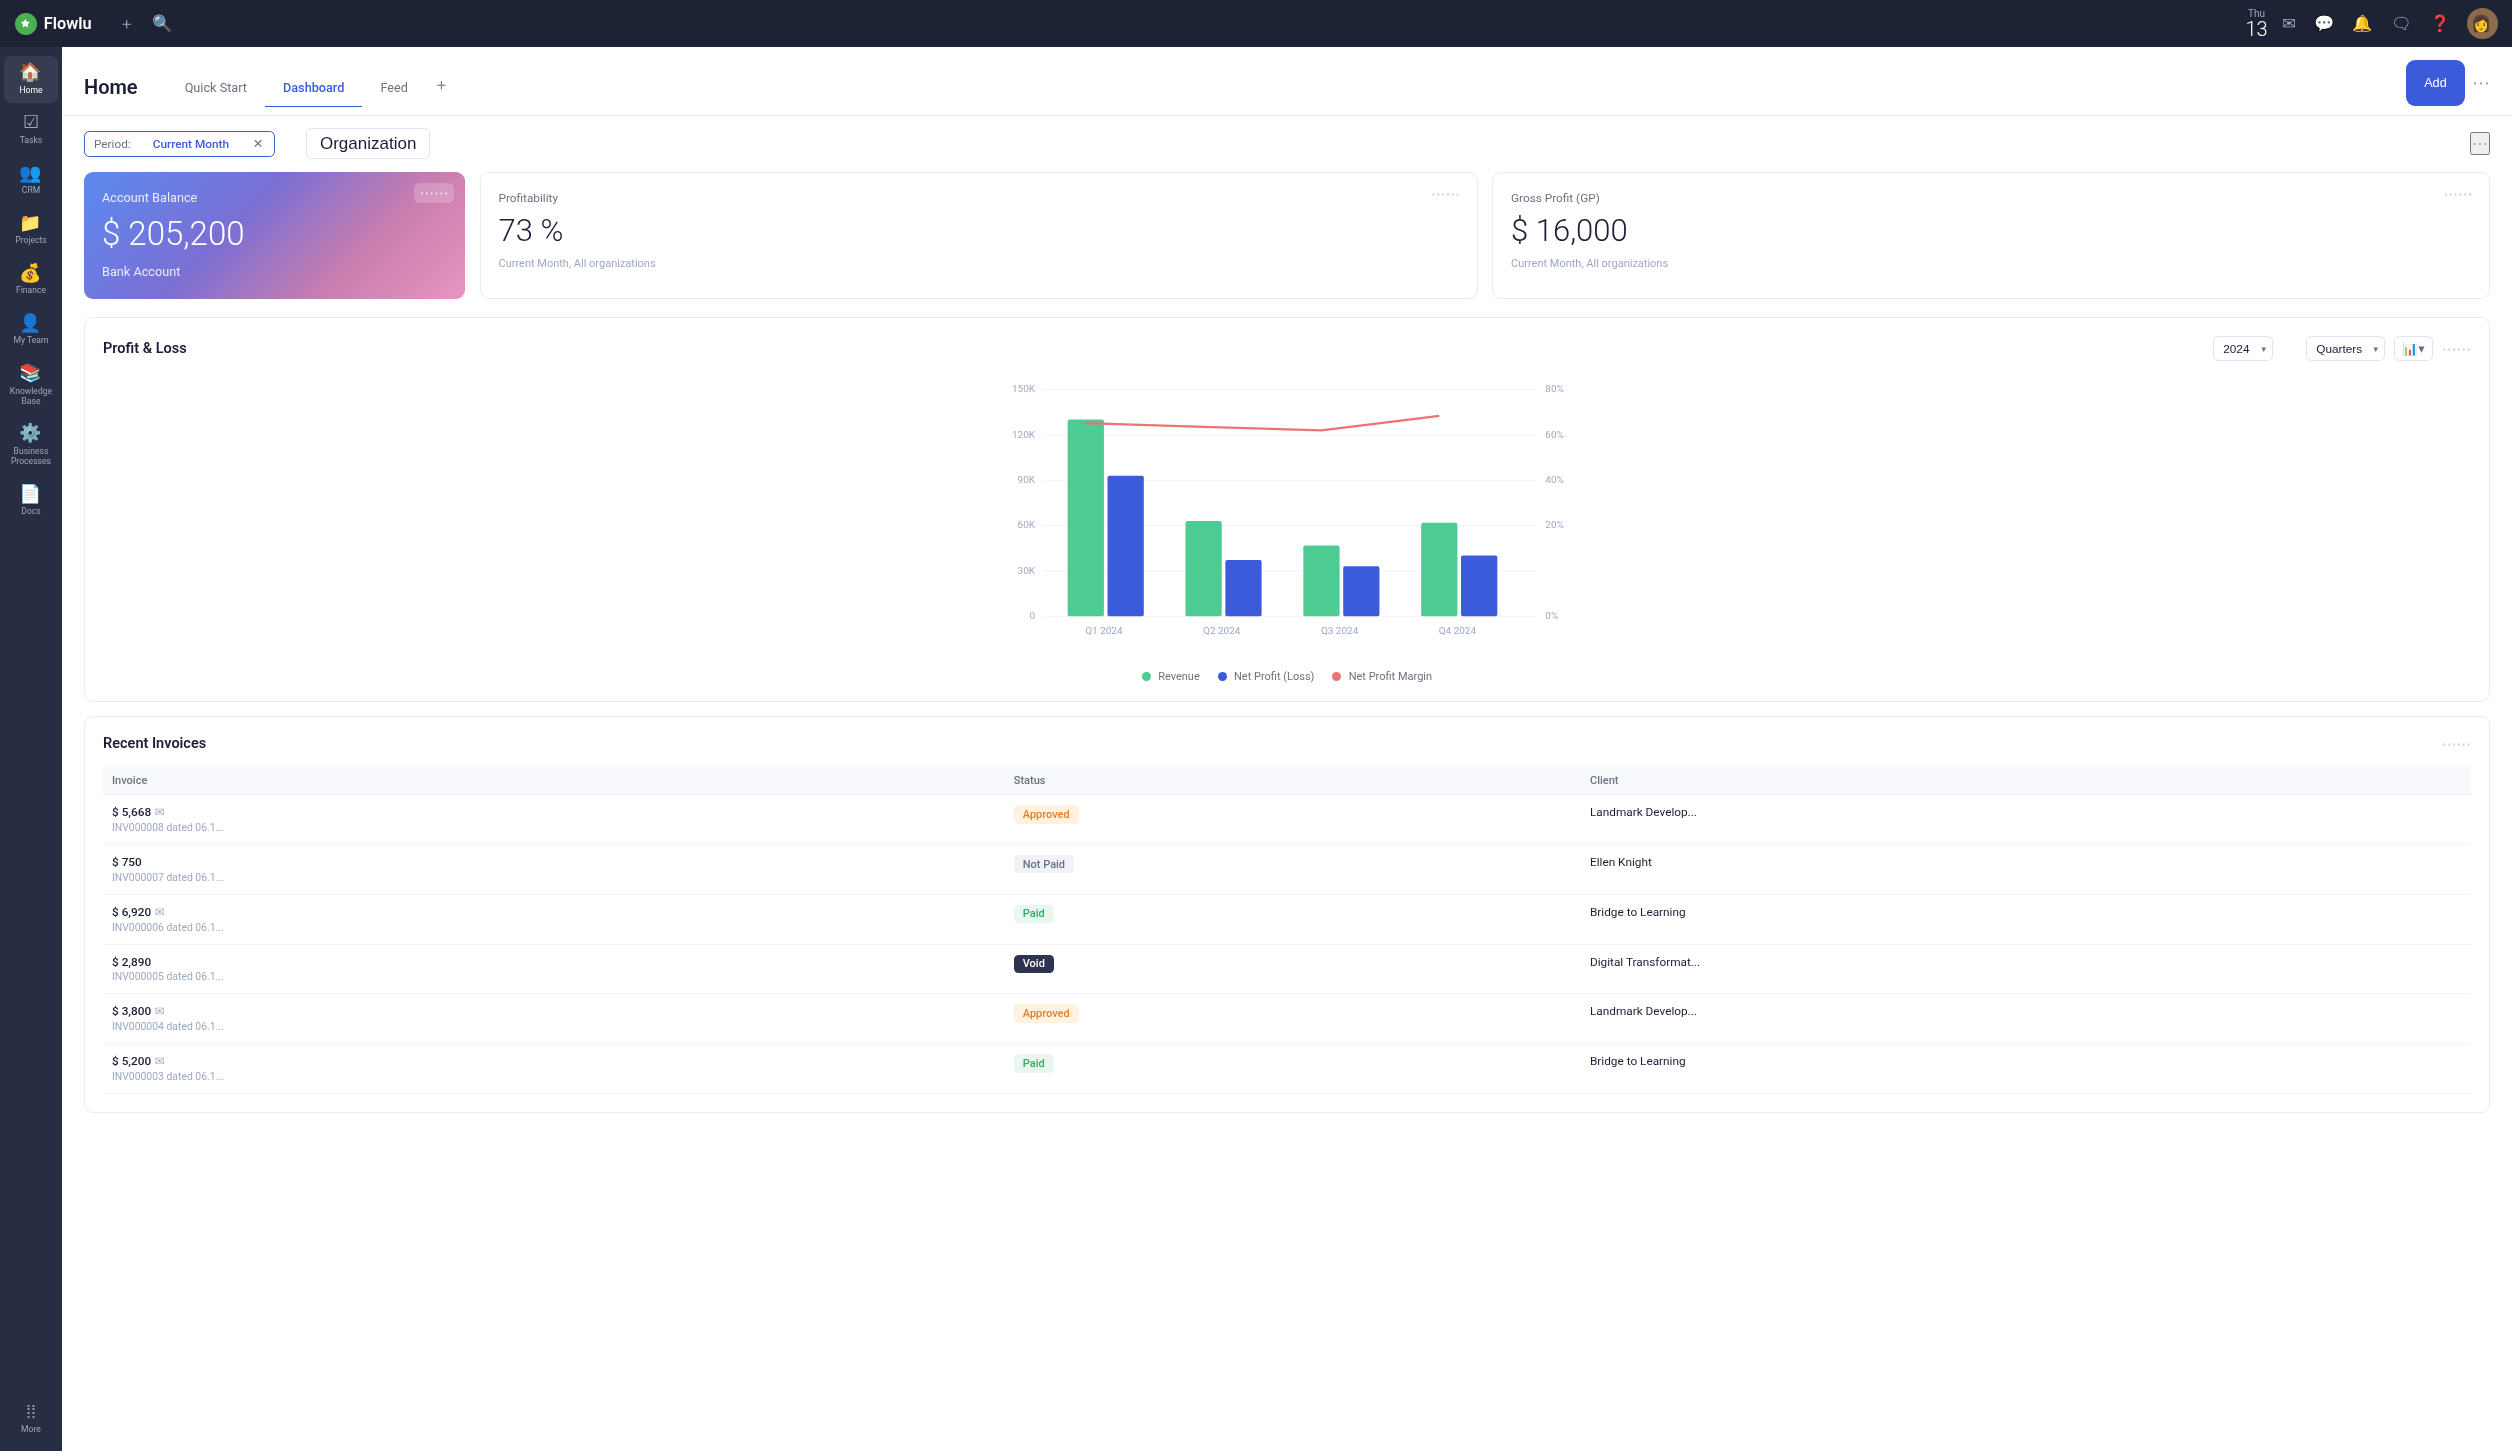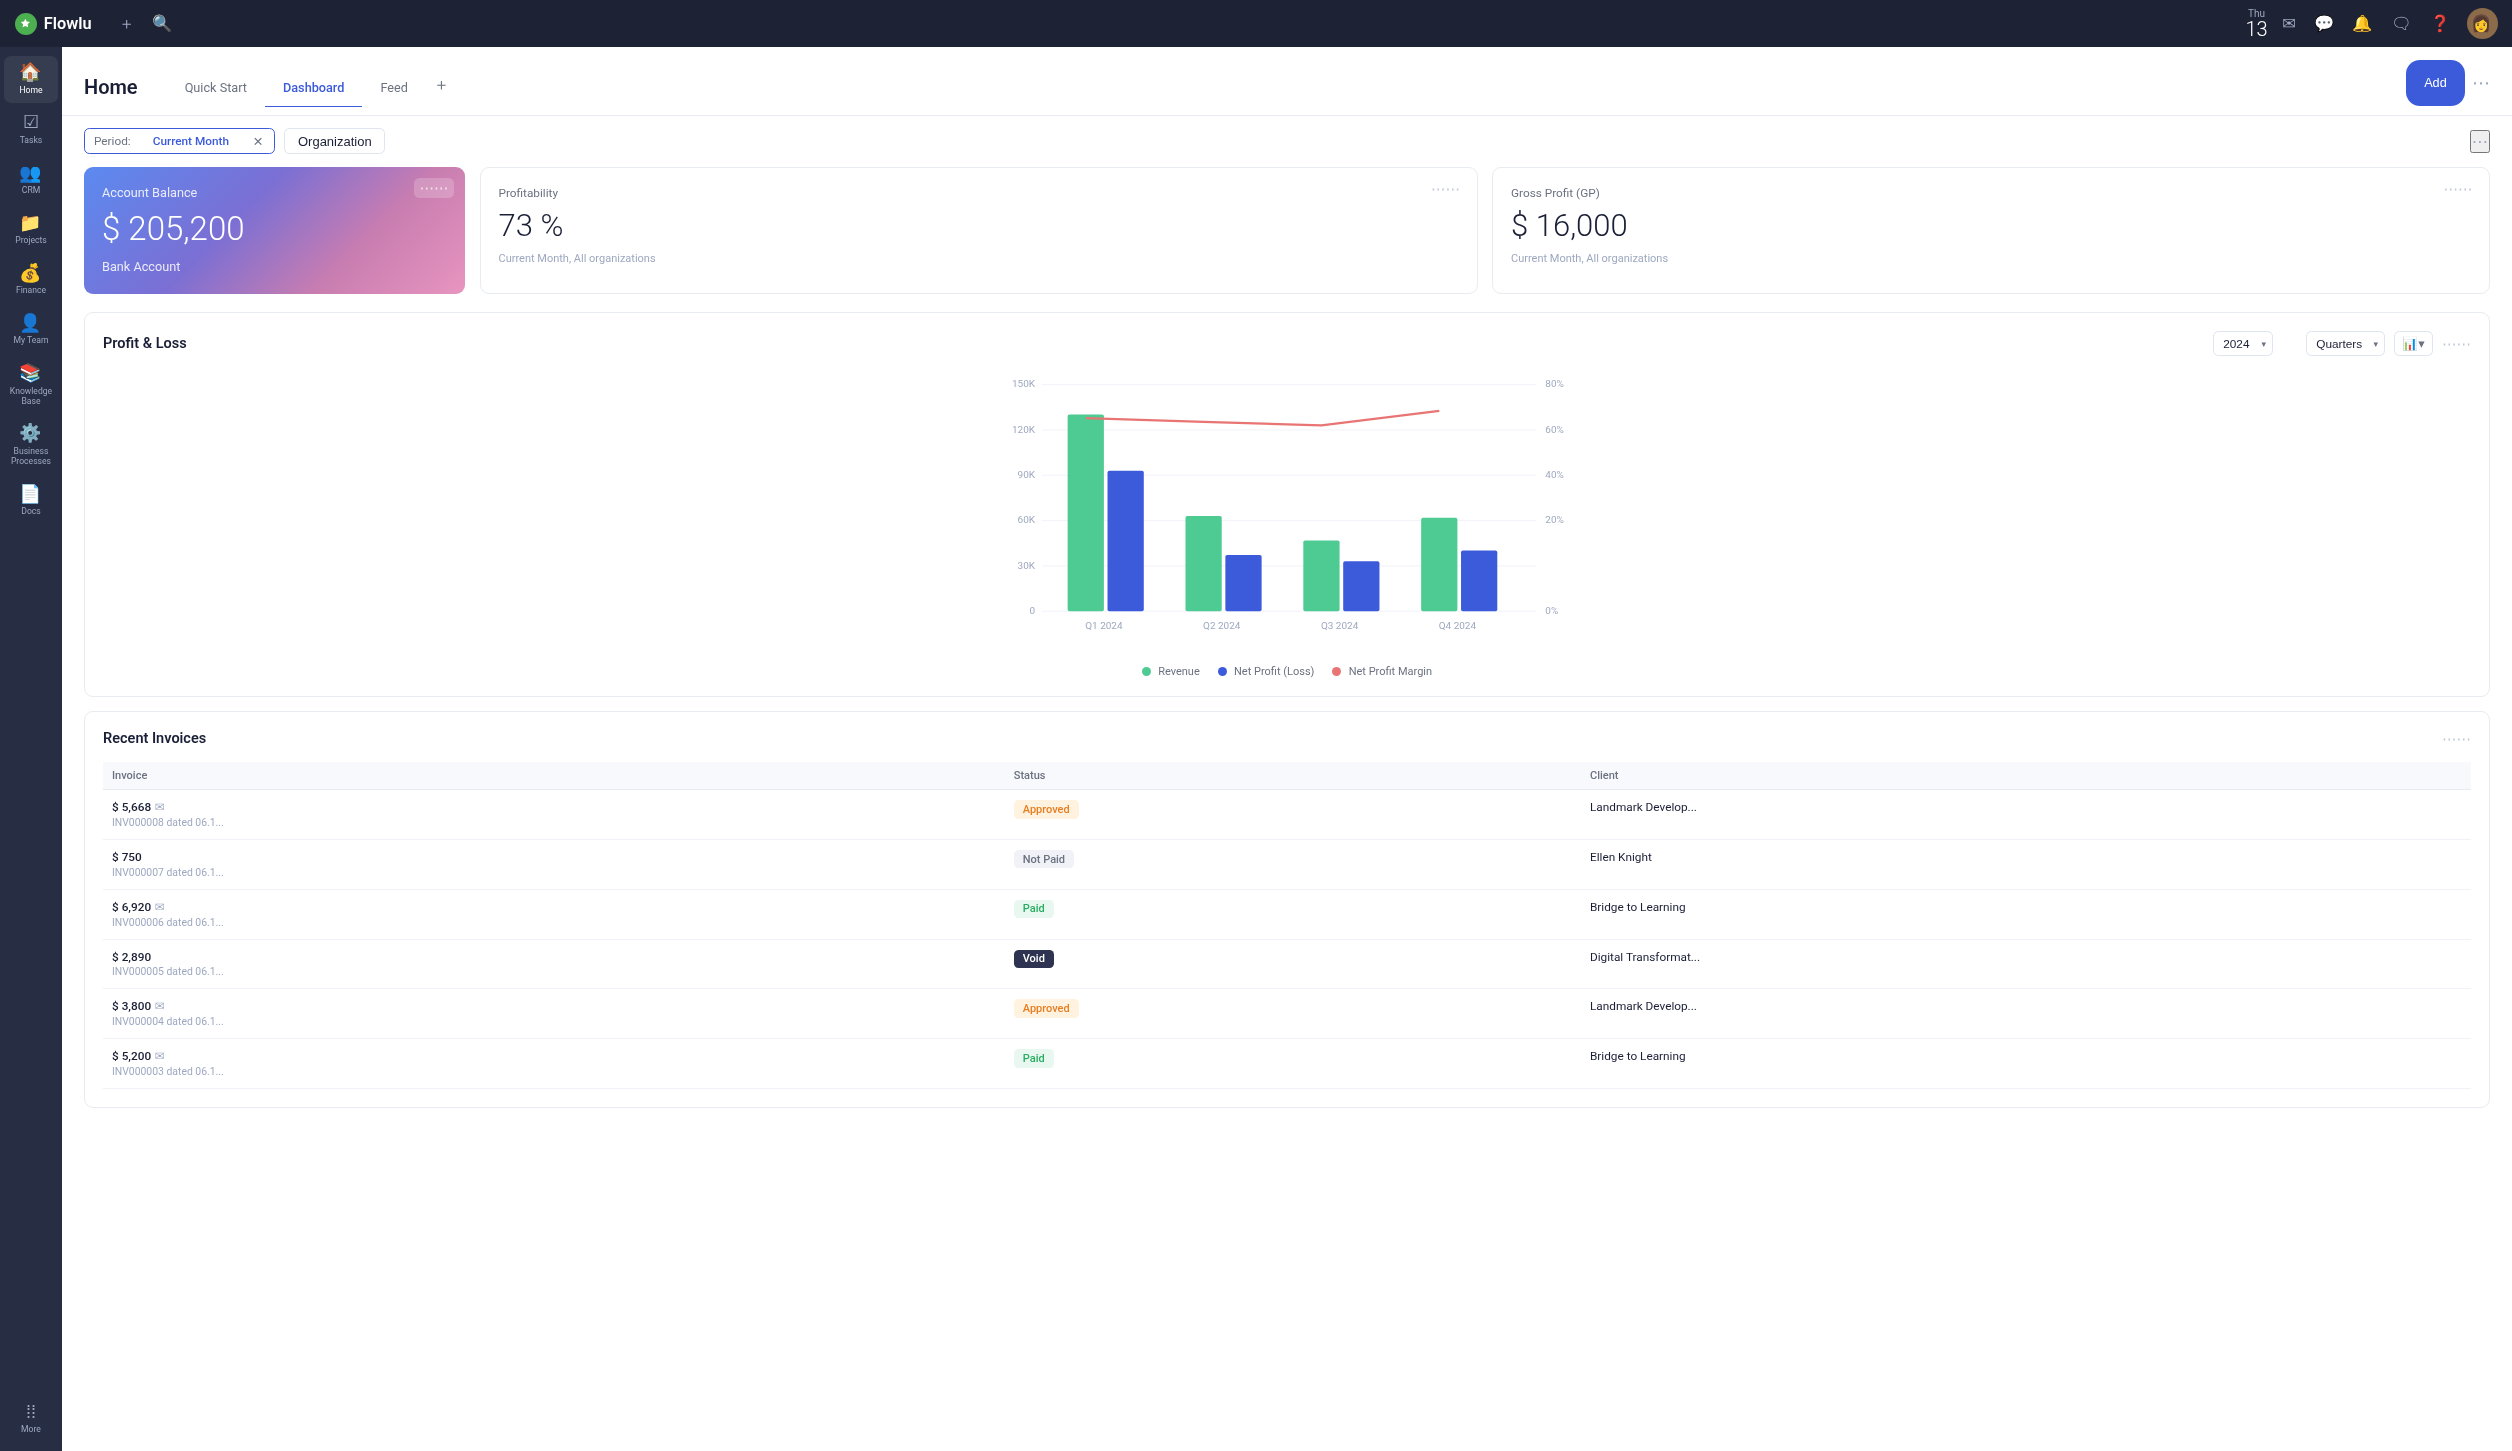--- a/index.html
+++ b/index.html
@@ -35,30 +35,30 @@
     .content { flex: 1; background: #fff; overflow-y: auto; display: flex; flex-direction: column; }
 
     
     .page-header { display: flex; align-items: center; padding: 12.7px 22px 0; border-bottom: 0.9px solid #e8ecf0; background: #fff; flex-shrink: 0; }
     .page-title { font-size: 20px; font-weight: 600; color: #1a1f36; margin-right: 29px; }
     .tabs { display: flex; gap: 0; align-items: flex-end; flex: 1; }
     .tab { padding: 11px 18px; font-size: 12.7px; color: #6b7280; cursor: pointer; border-bottom: 1.8px solid transparent; }
     .tab.active { color: #3b5bdb; border-bottom-color: #3b5bdb; font-weight: 500; }
     .tab-add { background: none; border: none; color: #6b7280; font-size: 16.3px; cursor: pointer; padding: 7.3px; margin-bottom: 3.6px; }
     .header-actions { display: flex; align-items: center; gap: 7.3px; margin-bottom: 9px; }
-    .add-btn { background: #3b5bdb; color: #fff; border: none; border-radius: 14px; padding: 16px 18px; font-size: 12.7px; font-weight: 500; cursor: pointer; }
+    .add-btn { background: #3b5bdb; color: #fff; border: none; border-radius: 9px; padding: 16px 18px; font-size: 12.7px; font-weight: 500; cursor: pointer; }
     .more-dots { background: none; border: none; color: #9da8c0; font-size: 18px; cursor: pointer; }
 
     
     .filter-bar { display: flex; align-items: center; gap: 9px; padding: 12.7px 22px; flex-shrink: 0; }
     .filter-chip { display: flex; align-items: center; gap: 22px; border: 1.4px solid #3b5bdb; border-radius: 5.4px; padding: 4.5px 9px; font-size: 11.8px; color: #1a1f36; }
     .filter-chip .label-part { color: #6b7280; }
     .filter-chip .value-part { color: #3b5bdb; font-weight: 500; }
     .filter-close { background: none; border: none; color: #6b7280; cursor: pointer; font-size: 12.7px; padding: 0 1.8px; }
-    .filter-btn { border: 1.4px solid #e0e4ef; border-radius: 5.4px; padding: 4.5px 12.7px; font-size: 13px; color: #1a1f36; background: #fff; cursor: pointer; }
+    .filter-btn { border: 1.4px solid #e0e4ef; border-radius: 5.4px; padding: 4.5px 12.7px; font-size: 17px; color: #1a1f36; background: #fff; cursor: pointer; margin-left: 22px; }
     .filter-bar-more { margin-left: auto; color: #9da8c0; font-size: 16.3px; cursor: pointer; }
 
     
     .dashboard { padding: 0 22px 22px; flex: 1; }
 
     
     .kpi-row { display: grid; grid-template-columns: 381px 1fr 1fr; gap: 14.5px; margin-bottom: 18px; }
 
     .kpi-card { border: 0.9px solid #e8ecf0; border-radius: 9px; padding: 18px; position: relative; background: #fff; }
     .kpi-card-dots { position: absolute; top: 11px; right: 11px; color: #c0c8d8; font-size: 14.5px; cursor: pointer; background: rgba(255,255,255,0.4); border: none; border-radius: 5.4px; padding: 1.8px 5.4px; }

